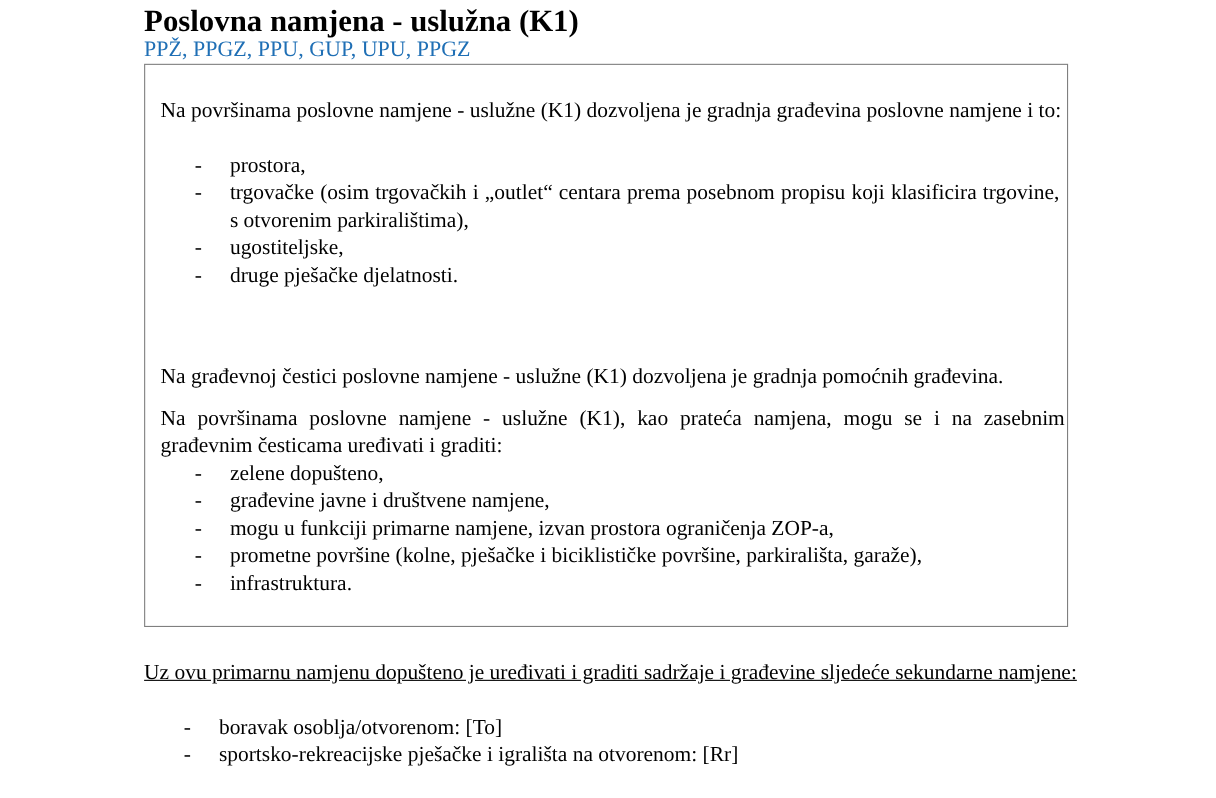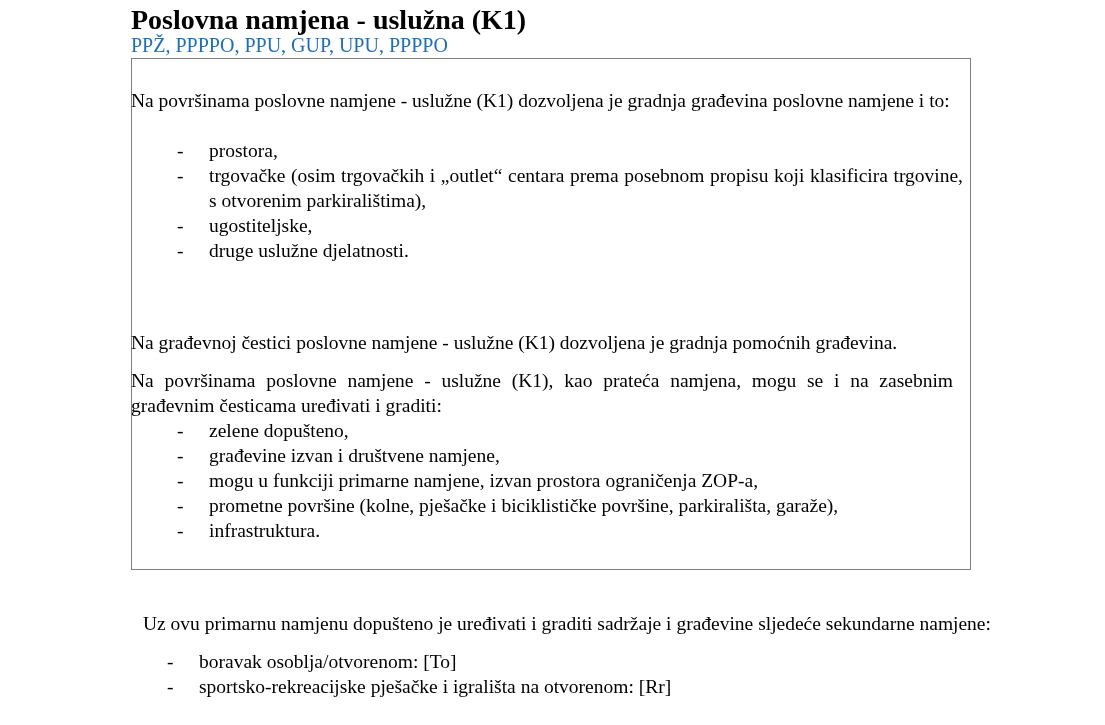--- a/index.html
+++ b/index.html
@@ -38,21 +38,21 @@
       position: absolute;
       left: 131px;
       top: 58px;
       width: 840px;
       height: 512px;
       border: 1.5px solid #7f7f7f;
       box-sizing: border-box;
     }
     .para {
       position: absolute;
-      left: 131px;
+      left: 146px;
       width: 822px;
       margin: 0;
       text-align: justify;
     }
     .para.just-last {
       text-align-last: left;
     }
     .list {
       list-style: none;
       margin: 0;
@@ -69,65 +69,66 @@
       left: 36px;
       top: 0;
     }
     .list li .txt {
       display: block;
     }
     .outer-para {
       position: absolute;
       left: 131px;
       width: 866px;
-      margin: 12px;
+      margin: 0;
       text-align: justify;
+      text-decoration: underline;
     }
   </style>
 </head>
 <body>
 
 <h1 class="title">Poslovna namjena - uslužna (K1)</h1>
-<p class="subtitle" style="color: rgb(31, 111, 181);">PPŽ, PPPPO, PPU, GUP, UPU, PPPPO</p>
+<p class="subtitle" style="color: rgb(31, 111, 181);">PPŽ, PPGZ, PPU, GUP, UPU, PPGZ</p>
 
 <div class="box"></div>
 
 <p class="para just-last" style="top:88px;">Na površinama poslovne namjene - uslužne (K1) dozvoljena je gradnja građevina poslovne namjene i to:</p>
 
 <ul class="list" style="left:141px; top:138px; width:822px;">
   <li>
       <span class="dash">-</span>
       <span class="txt">prostora,</span>
     </li>
   <li style="text-align-last:left;">
       <span class="dash">-</span>
       <span class="txt" style="text-align:justify; text-align-last:left;">trgovačke (osim trgovačkih i „outlet“ centara prema posebnom propisu koji klasificira trgovine, s otvorenim parkiralištima),</span>
     </li>
   <li>
       <span class="dash">-</span>
       <span class="txt">ugostiteljske,</span>
     </li>
   <li>
       <span class="dash">-</span>
-      <span class="txt">druge uslužne djelatnosti.</span>
+      <span class="txt">druge pješačke djelatnosti.</span>
     </li>
 </ul>
 
 <p class="para just-last" style="top:290px;margin-top:40px;">Na građevnoj čestici poslovne namjene - uslužne (K1) dozvoljena je gradnja pomoćnih građevina.</p>
 
 <p class="para just-last" style="top:368px;">Na površinama poslovne namjene - uslužne (K1), kao prateća namjena, mogu se i na zasebnim građevnim česticama uređivati i graditi:</p>
 
 <ul class="list" style="left:141px; top:418px; width:822px;">
   <li>
       <span class="dash">-</span>
       <span class="txt">zelene dopušteno,</span>
     </li>
   <li>
       <span class="dash">-</span>
-      <span class="txt">građevine izvan i društvene namjene,</span>
+      <span class="txt">građevine javne i društvene namjene,</span>
     </li>
   <li>
       <span class="dash">-</span>
       <span class="txt">mogu u funkciji primarne namjene, izvan prostora ograničenja ZOP-a,</span>
     </li>
   <li>
       <span class="dash">-</span>
       <span class="txt">prometne površine (kolne, pješačke i biciklističke površine, parkirališta, garaže),</span>
     </li>
   <li>

